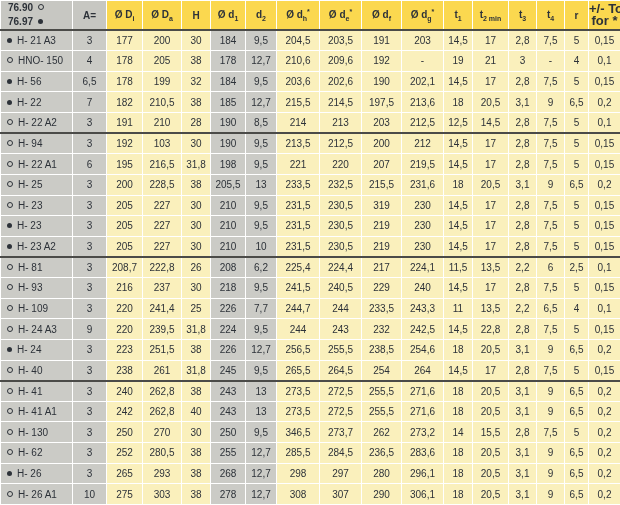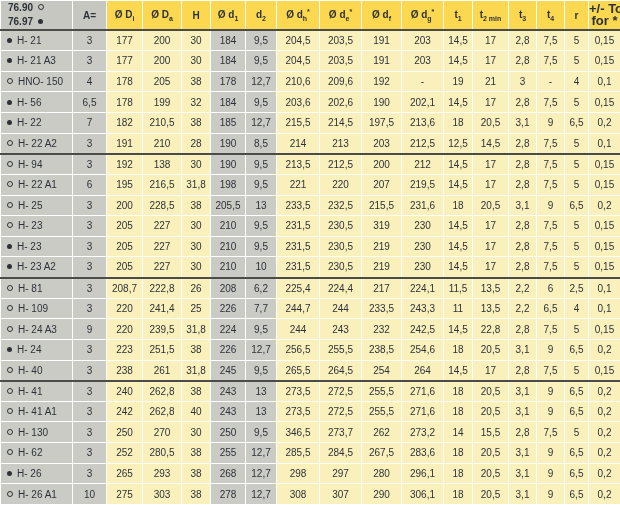--- a/index.html
+++ b/index.html
@@ -90,39 +90,20 @@
         <th class="gold-h"><span>t</span><sub>4</sub></th>
         <th class="gold-h"><span>r</span></th>
         <th class="gold-h tol-cell">
           <div>+/- Tol.</div>
           <div>for *</div>
         </th>
       </tr>
     </thead>
     <tbody>
         <tr>
-          <td class="c-name grey"><span class="marker filled"></span><span class="nm">H- 21</span></td>
-          <td class="grey">3</td>
-          <td class="yellow">177</td>
-          <td class="yellow">200</td>
-          <td class="yellow">30</td>
-          <td class="grey">184</td>
-          <td class="grey">9,5</td>
-          <td class="yellow">204,5</td>
-          <td class="yellow">203,5</td>
-          <td class="yellow">191</td>
-          <td class="yellow">203</td>
-          <td class="yellow">14,5</td>
-          <td class="yellow">17</td>
-          <td class="yellow">2,8</td>
-          <td class="yellow">7,5</td>
-          <td class="yellow">5</td>
-          <td class="yellow">0,15</td>
-        </tr>
-        <tr>
           <td class="c-name grey"><span class="marker filled"></span><span class="nm">H- 21 A3</span></td>
           <td class="grey">3</td>
           <td class="yellow">177</td>
           <td class="yellow">200</td>
           <td class="yellow">30</td>
           <td class="grey">184</td>
           <td class="grey">9,5</td>
           <td class="yellow">204,5</td>
           <td class="yellow">203,5</td>
           <td class="yellow">191</td>
@@ -207,21 +188,21 @@
           <td class="yellow">14,5</td>
           <td class="yellow">2,8</td>
           <td class="yellow">7,5</td>
           <td class="yellow">5</td>
           <td class="yellow">0,1</td>
         </tr>
         <tr class="group-start">
           <td class="c-name grey"><span class="marker open"></span><span class="nm">H- 94</span></td>
           <td class="grey">3</td>
           <td class="yellow">192</td>
-          <td class="yellow">138</td>
+          <td class="yellow">103</td>
           <td class="yellow">30</td>
           <td class="grey">190</td>
           <td class="grey">9,5</td>
           <td class="yellow">213,5</td>
           <td class="yellow">212,5</td>
           <td class="yellow">200</td>
           <td class="yellow">212</td>
           <td class="yellow">14,5</td>
           <td class="yellow">17</td>
           <td class="yellow">2,8</td>
@@ -337,20 +318,39 @@
           <td class="yellow">217</td>
           <td class="yellow">224,1</td>
           <td class="yellow">11,5</td>
           <td class="yellow">13,5</td>
           <td class="yellow">2,2</td>
           <td class="yellow">6</td>
           <td class="yellow">2,5</td>
           <td class="yellow">0,1</td>
         </tr>
         <tr>
+          <td class="c-name grey"><span class="marker open"></span><span class="nm">H- 93</span></td>
+          <td class="grey">3</td>
+          <td class="yellow">216</td>
+          <td class="yellow">237</td>
+          <td class="yellow">30</td>
+          <td class="grey">218</td>
+          <td class="grey">9,5</td>
+          <td class="yellow">241,5</td>
+          <td class="yellow">240,5</td>
+          <td class="yellow">229</td>
+          <td class="yellow">240</td>
+          <td class="yellow">14,5</td>
+          <td class="yellow">17</td>
+          <td class="yellow">2,8</td>
+          <td class="yellow">7,5</td>
+          <td class="yellow">5</td>
+          <td class="yellow">0,15</td>
+        </tr>
+        <tr>
           <td class="c-name grey"><span class="marker open"></span><span class="nm">H- 109</span></td>
           <td class="grey">3</td>
           <td class="yellow">220</td>
           <td class="yellow">241,4</td>
           <td class="yellow">25</td>
           <td class="grey">226</td>
           <td class="grey">7,7</td>
           <td class="yellow">244,7</td>
           <td class="yellow">244</td>
           <td class="yellow">233,5</td>
@@ -479,21 +479,21 @@
         <tr>
           <td class="c-name grey"><span class="marker open"></span><span class="nm">H- 62</span></td>
           <td class="grey">3</td>
           <td class="yellow">252</td>
           <td class="yellow">280,5</td>
           <td class="yellow">38</td>
           <td class="grey">255</td>
           <td class="grey">12,7</td>
           <td class="yellow">285,5</td>
           <td class="yellow">284,5</td>
-          <td class="yellow">267,5</td>
+          <td class="yellow">236,5</td>
           <td class="yellow">283,6</td>
           <td class="yellow">18</td>
           <td class="yellow">20,5</td>
           <td class="yellow">3,1</td>
           <td class="yellow">9</td>
           <td class="yellow">6,5</td>
           <td class="yellow">0,2</td>
         </tr>
         <tr>
           <td class="c-name grey"><span class="marker filled"></span><span class="nm">H- 26</span></td>

